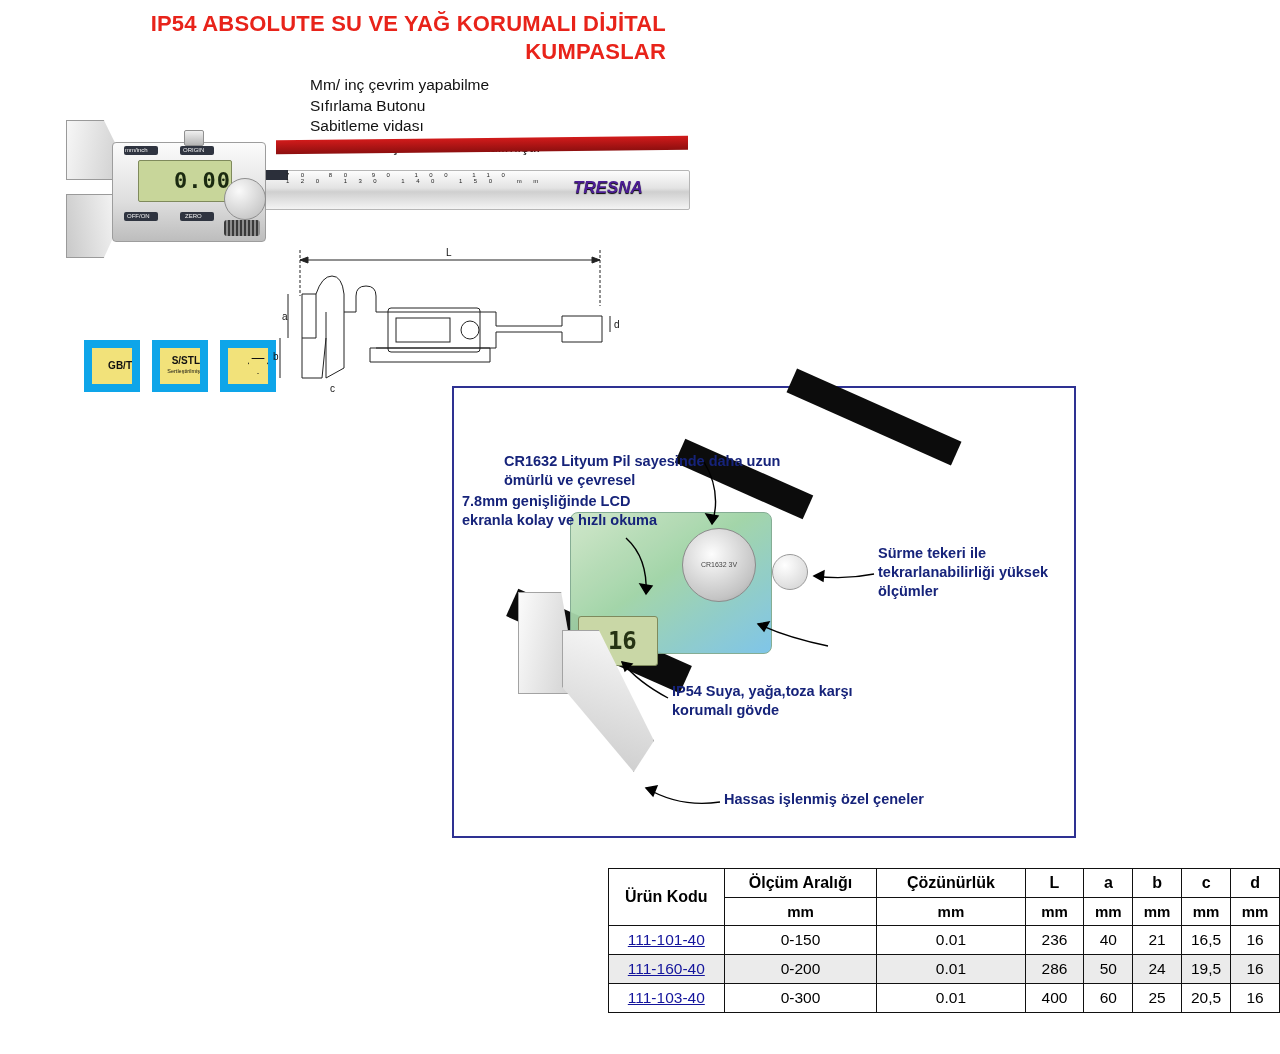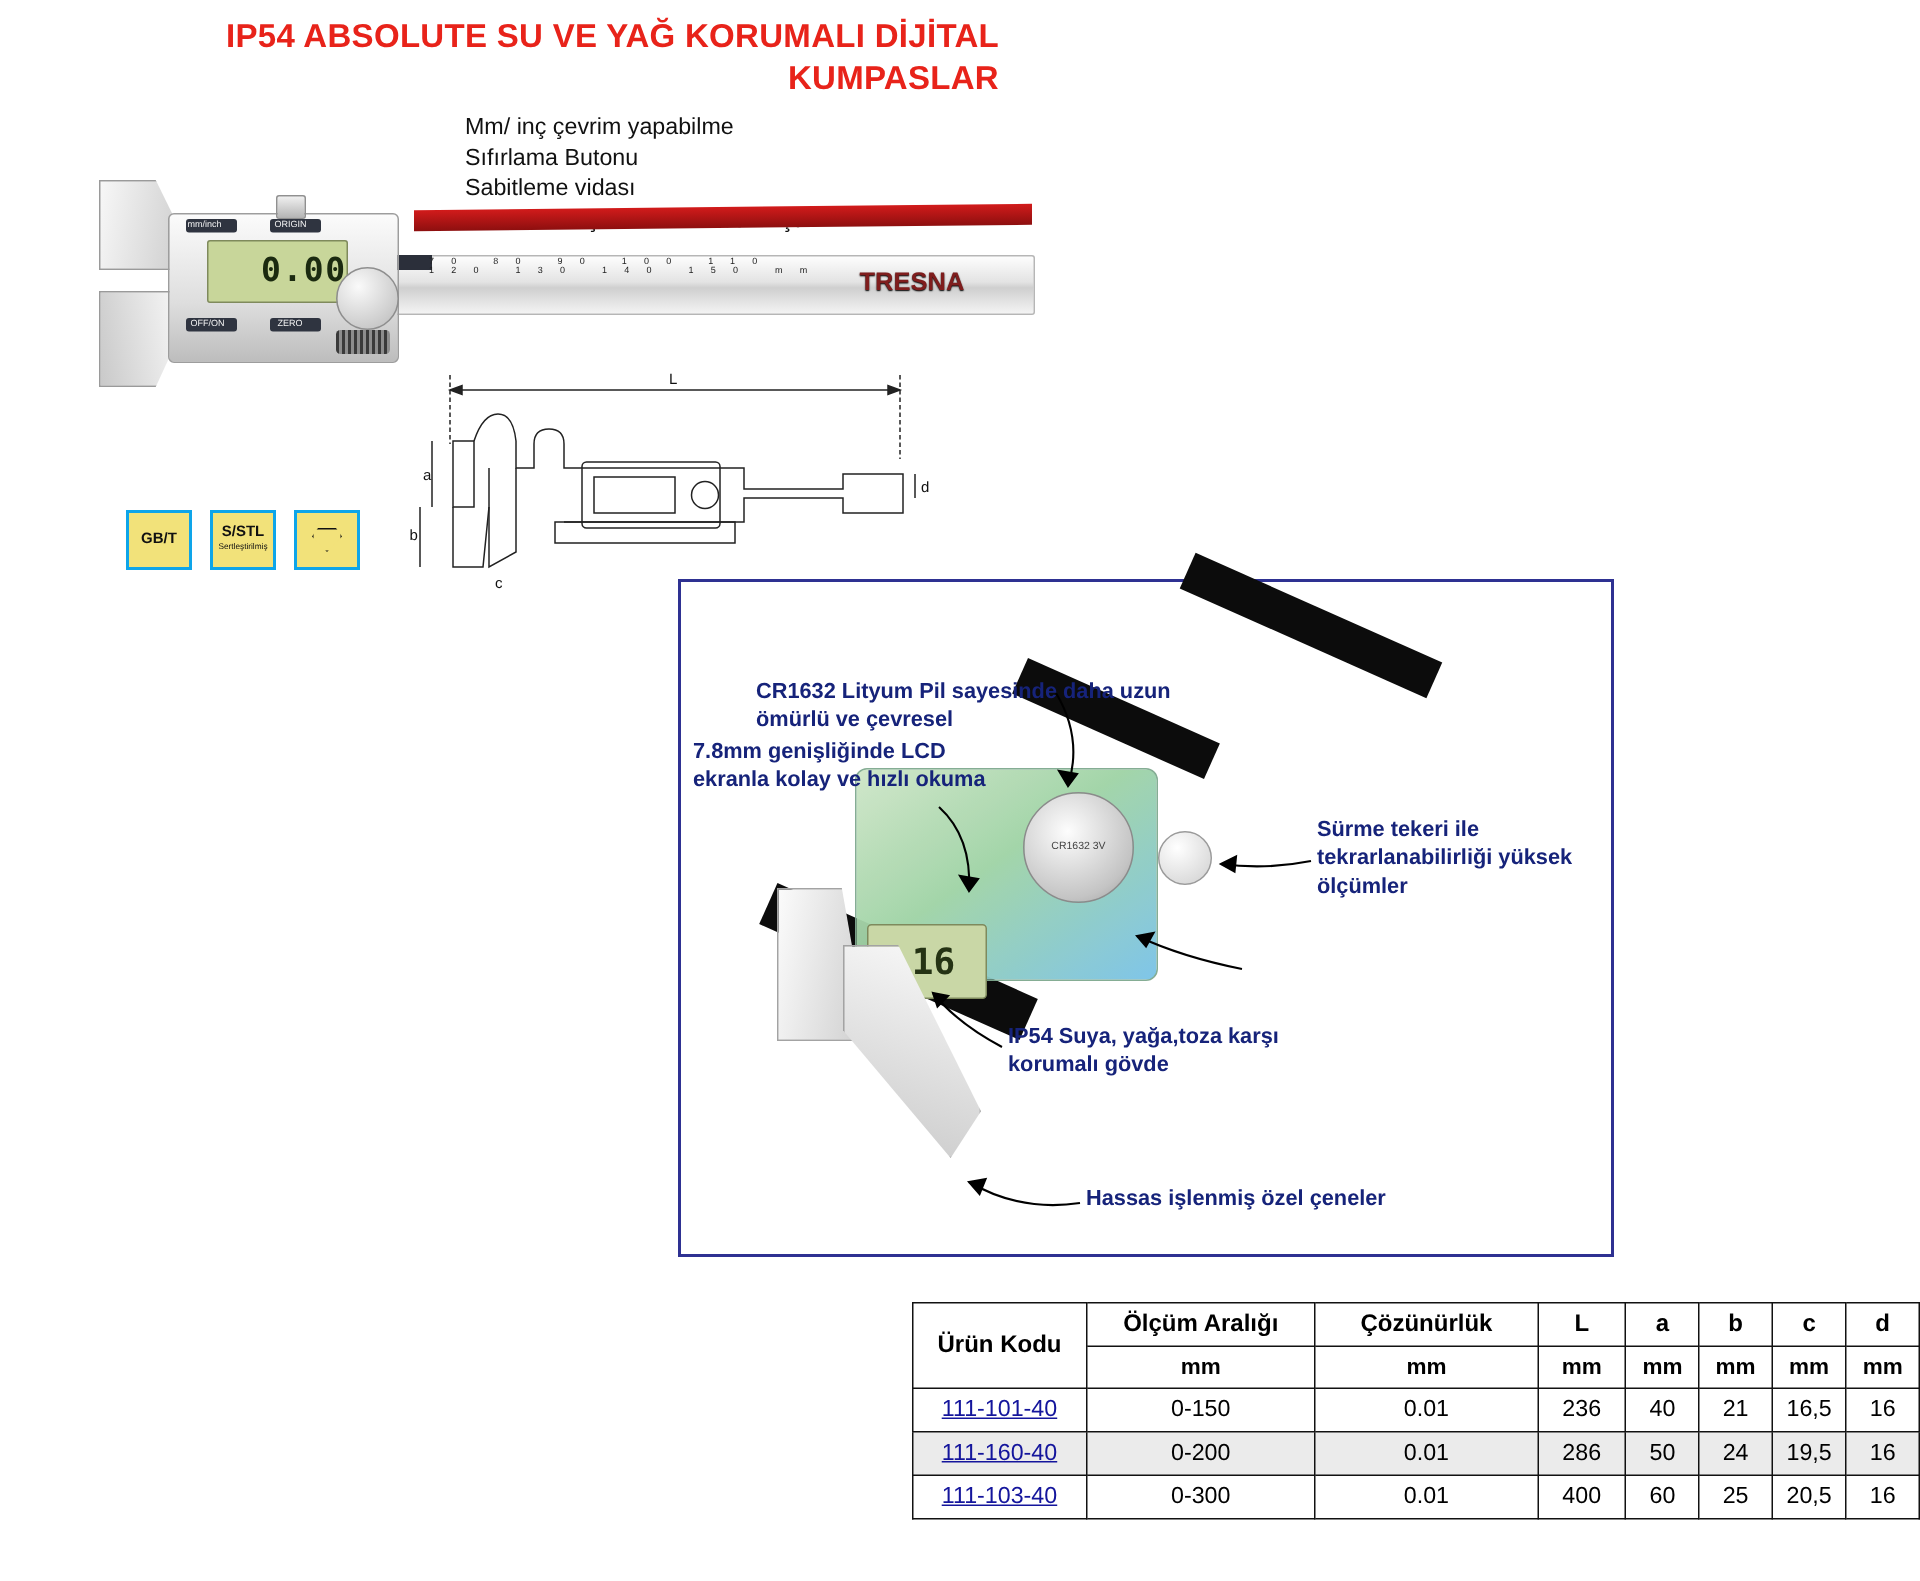--- a/index.html
+++ b/index.html
@@ -41,21 +41,21 @@
   .cp-beam-dark{
     position:absolute;left:100px;top:50px;width:160px;height:10px;
     background:#2b2f3a;
   }
   .cp-scale{
     position:absolute;left:258px;top:52px;width:268px;height:12px;
     font-size:6px;color:#222;letter-spacing:11.5px;
   }
   .cp-brand{
     position:absolute;left:545px;top:58px;
-    color:#7f1d1d;font-weight:bold;font-size:17px;
+    color:#4c1d95;font-style:italic;font-weight:bold;font-size:17px;
     text-shadow:0 1px 1px #000;
   }
   .cp-head{
     position:absolute;left:28px;top:0px;width:130px;height:125px;
   }
   .cp-jaw-top{
     position:absolute;left:10px;top:0px;width:52px;height:58px;
     background:linear-gradient(100deg,#f7f7f7,#cfcfcf);
     border:1px solid #9a9a9a;
     clip-path:polygon(0 0,70% 0,100% 55%,100% 100%,0 100%);
@@ -94,22 +94,22 @@
   }
   .cp-screw{
     position:absolute;left:156px;top:10px;width:18px;height:14px;
     background:linear-gradient(#f0f0f0,#b5b5b5);border:1px solid #909090;border-radius:2px;
   }
   .tiny-lbl{position:absolute;font-size:6px;color:#f2f2f2;}
 
   
   .badges{position:absolute;left:84px;top:340px;display:flex;gap:12px;}
   .badge{
-    width:40px;height:36px;border:2px solid #0ea5e9;background:#f2e27a;
-    display:flex;align-items:center;justify-content:center;
+    width:40px;height:36px;border:8px solid #0ea5e9;background:#f2e27a;
+    display:flex;align-items:flex-end;justify-content:center;
     font-size:10px;font-weight:bold;color:#111;text-align:center;line-height:10px;
     flex-direction:column;
   }
   .badge small{font-size:5.5px;font-weight:normal;}
   .diamond{
     width:18px;height:14px;border:1.6px solid #111;
     clip-path:polygon(20% 0,80% 0,100% 35%,50% 100%,0 35%);
     background:#f2e27a;
   }
 

